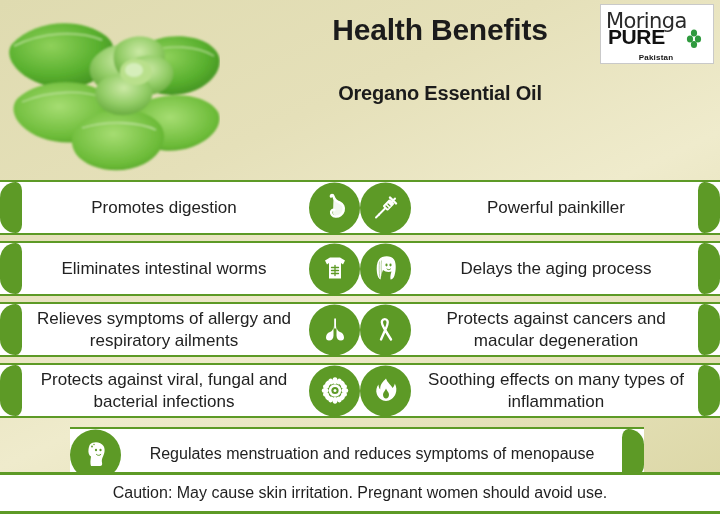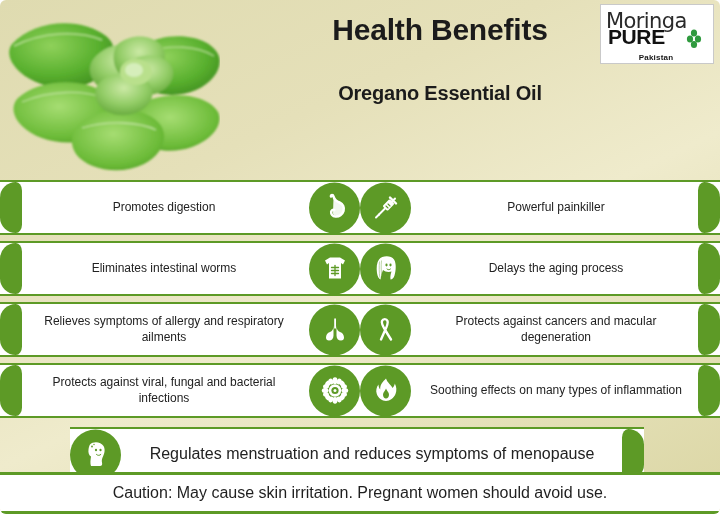--- a/index.html
+++ b/index.html
@@ -12,21 +12,20 @@
     overflow: hidden;
     font-family: "Liberation Sans", sans-serif;
     background: #ffffff;
   }
   #infographic {
     position: relative;
     width: 720px;
     height: 514px;
     background: linear-gradient(155deg, #dfdbb0 0%, #e5e0b9 30%, #efebcc 55%, #e3dfb5 80%, #dbd6a4 100%);
     overflow: hidden;
-    border-radius: 6px;
   }
 
   
   .header {
     position: absolute;
     left: 0; top: 0;
     width: 720px;
     height: 178px;
   }
   .header-title {
@@ -158,21 +157,21 @@
 
   .pill-text {
     position: absolute;
     top: 0;
     height: 100%;
     display: flex;
     align-items: center;
     justify-content: center;
     text-align: center;
     color: #222222;
-    font-size: 12px;
+    font-size: 17px;
     line-height: 1.28;
     padding: 0 4px;
     box-sizing: border-box;
   }
   .pill.left  .pill-text { left: 24px; right: 56px; }
   .pill.right .pill-text { left: 56px; right: 24px; }
 
   
   .row-full {
     position: relative;

